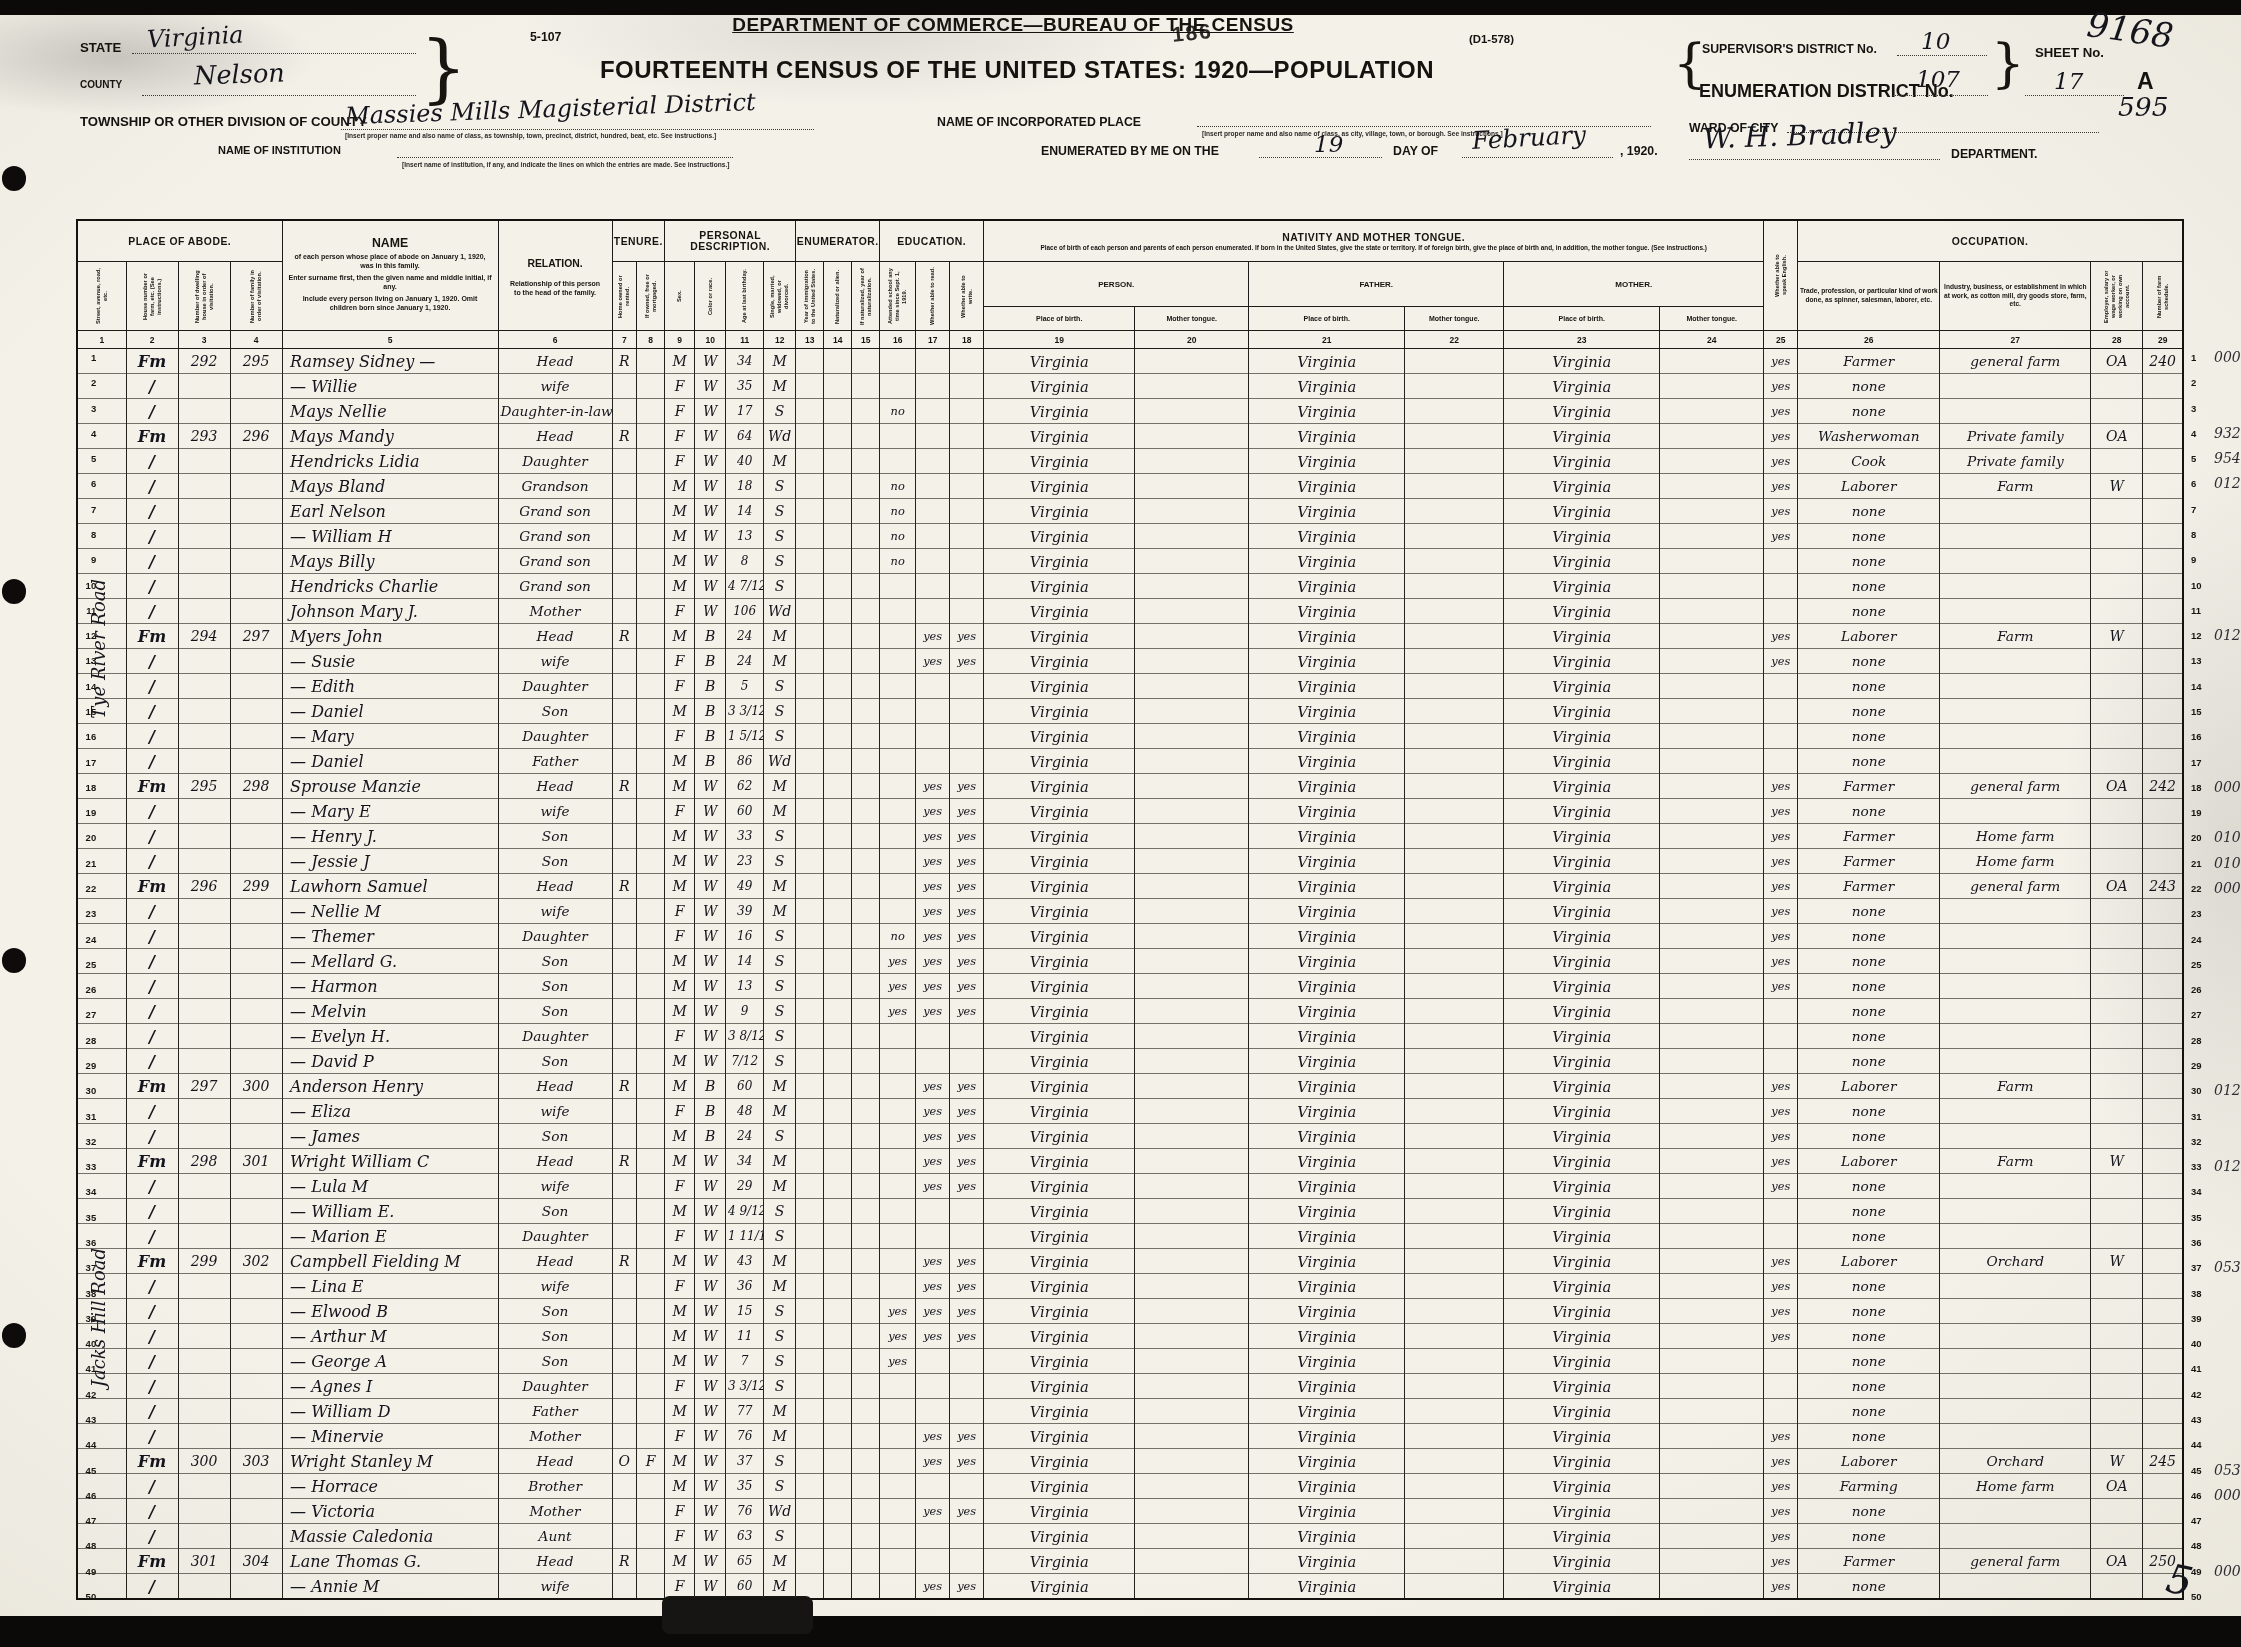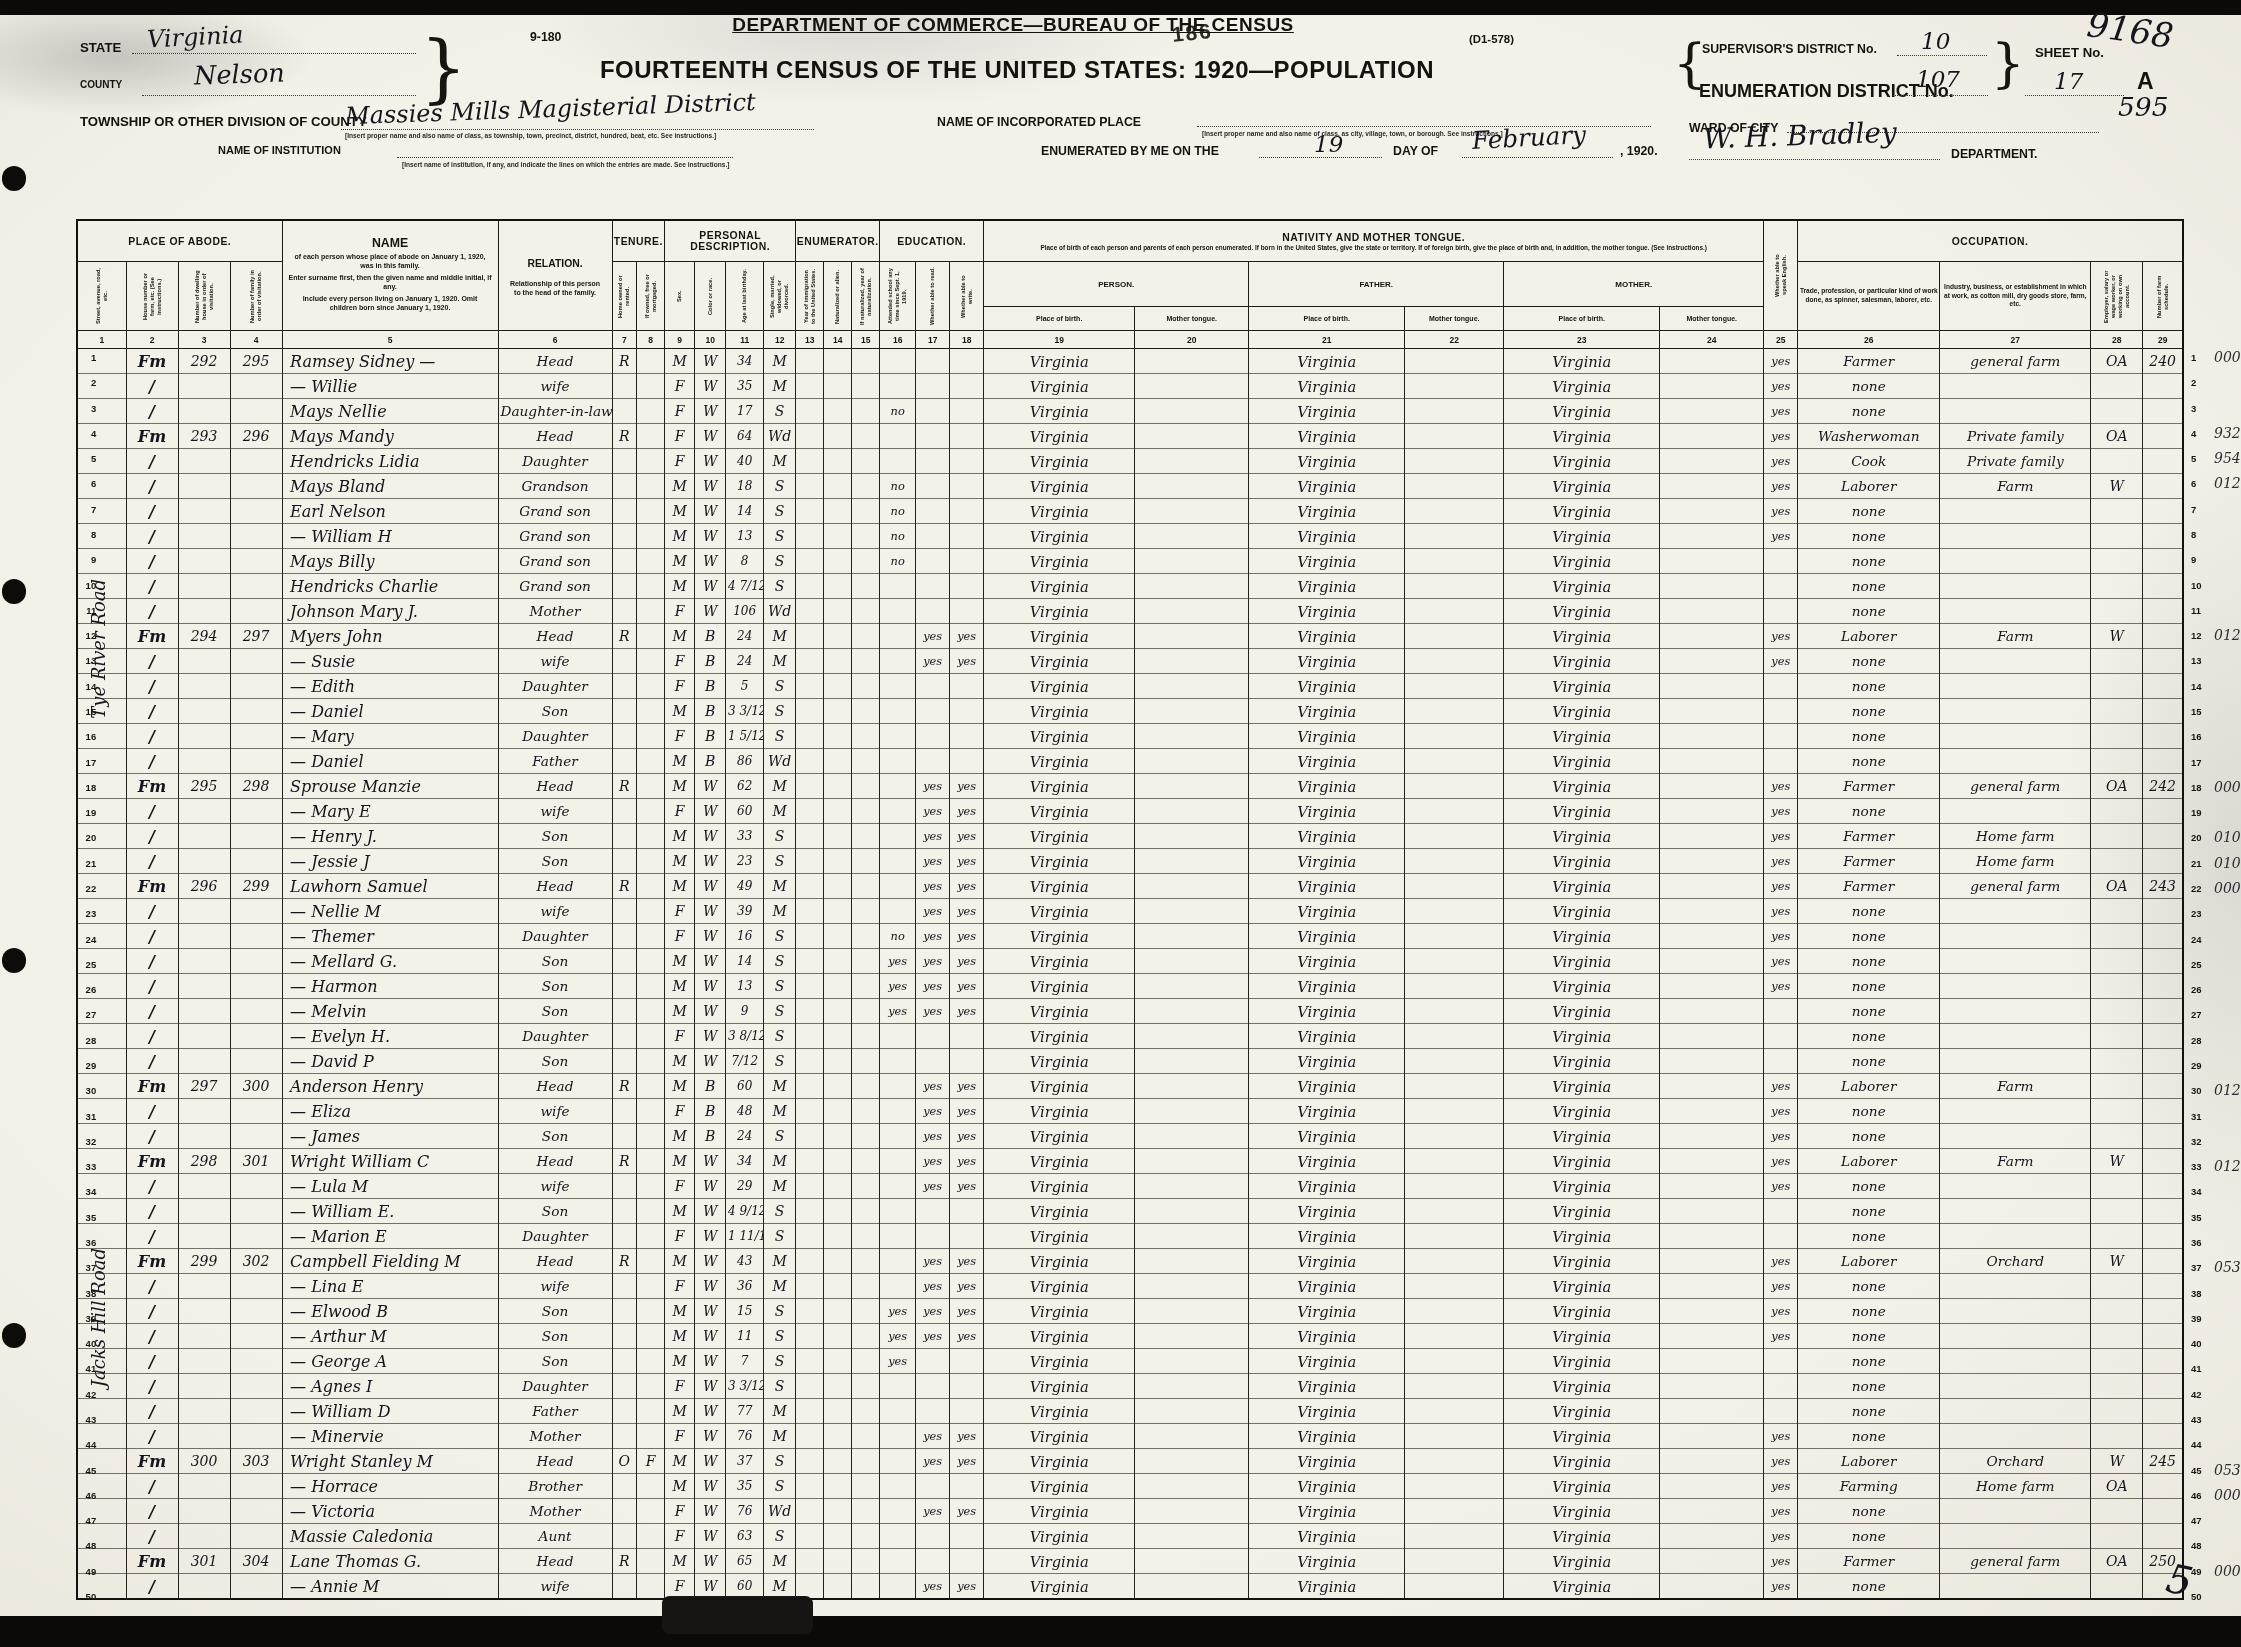--- a/index.html
+++ b/index.html
@@ -75,21 +75,21 @@
 
   <div class="blackbar" style="left:0;top:0;width:2242px;height:15px;"></div>
   <div class="blackbar" style="left:0;top:1616px;width:2242px;height:31px;"></div>
   <div class="blackbar" style="left:662px;top:1596px;width:151px;height:38px;border-radius:7.6px;background:#161513;"></div>
   <div class="punch" style="top:166px;"></div>
   <div class="punch" style="top:579px;"></div>
   <div class="punch" style="top:948px;"></div>
   <div class="punch" style="top:1323px;"></div>
 
   <div>
-    <div class="pl" style="left:530px;top:30px;font-size:12.3px;">9-180</div>
+    <div class="pl" style="left:530px;top:30px;font-size:12.3px;">5-107</div>
     <div class="pl" style="left:1172px;top:21px;font-size:21px;transform:rotate(-6deg);color:#2e2c29;letter-spacing:1.9px;">186</div>
     <div class="pl" style="left:1469px;top:33px;font-size:11.4px;">(D1-578)</div>
     <div class="pl" style="left:1013px;top:14px;font-size:19px;transform:translateX(-50%);letter-spacing:0.5px;text-decoration:underline;">DEPARTMENT OF COMMERCE—BUREAU OF THE CENSUS</div>
     <div class="pl" style="left:1017px;top:56px;font-size:24px;transform:translateX(-50%);letter-spacing:0.5px;">FOURTEENTH CENSUS OF THE UNITED STATES: 1920—POPULATION</div>
     <div class="script" style="left:2087px;top:9.5px;font-size:34px;transform:rotate(8deg);">9168</div>
 
     <div class="pl" style="left:80px;top:40px;font-size:13.2px;">STATE</div>
     <div class="script" style="left:147px;top:23px;font-size:24px;transform:rotate(-3deg);">Virginia</div>
     <div class="dotline" style="left:132px;top:53px;width:284px;"></div>
     <div class="pl" style="left:80px;top:79px;font-size:10px;">COUNTY</div>

